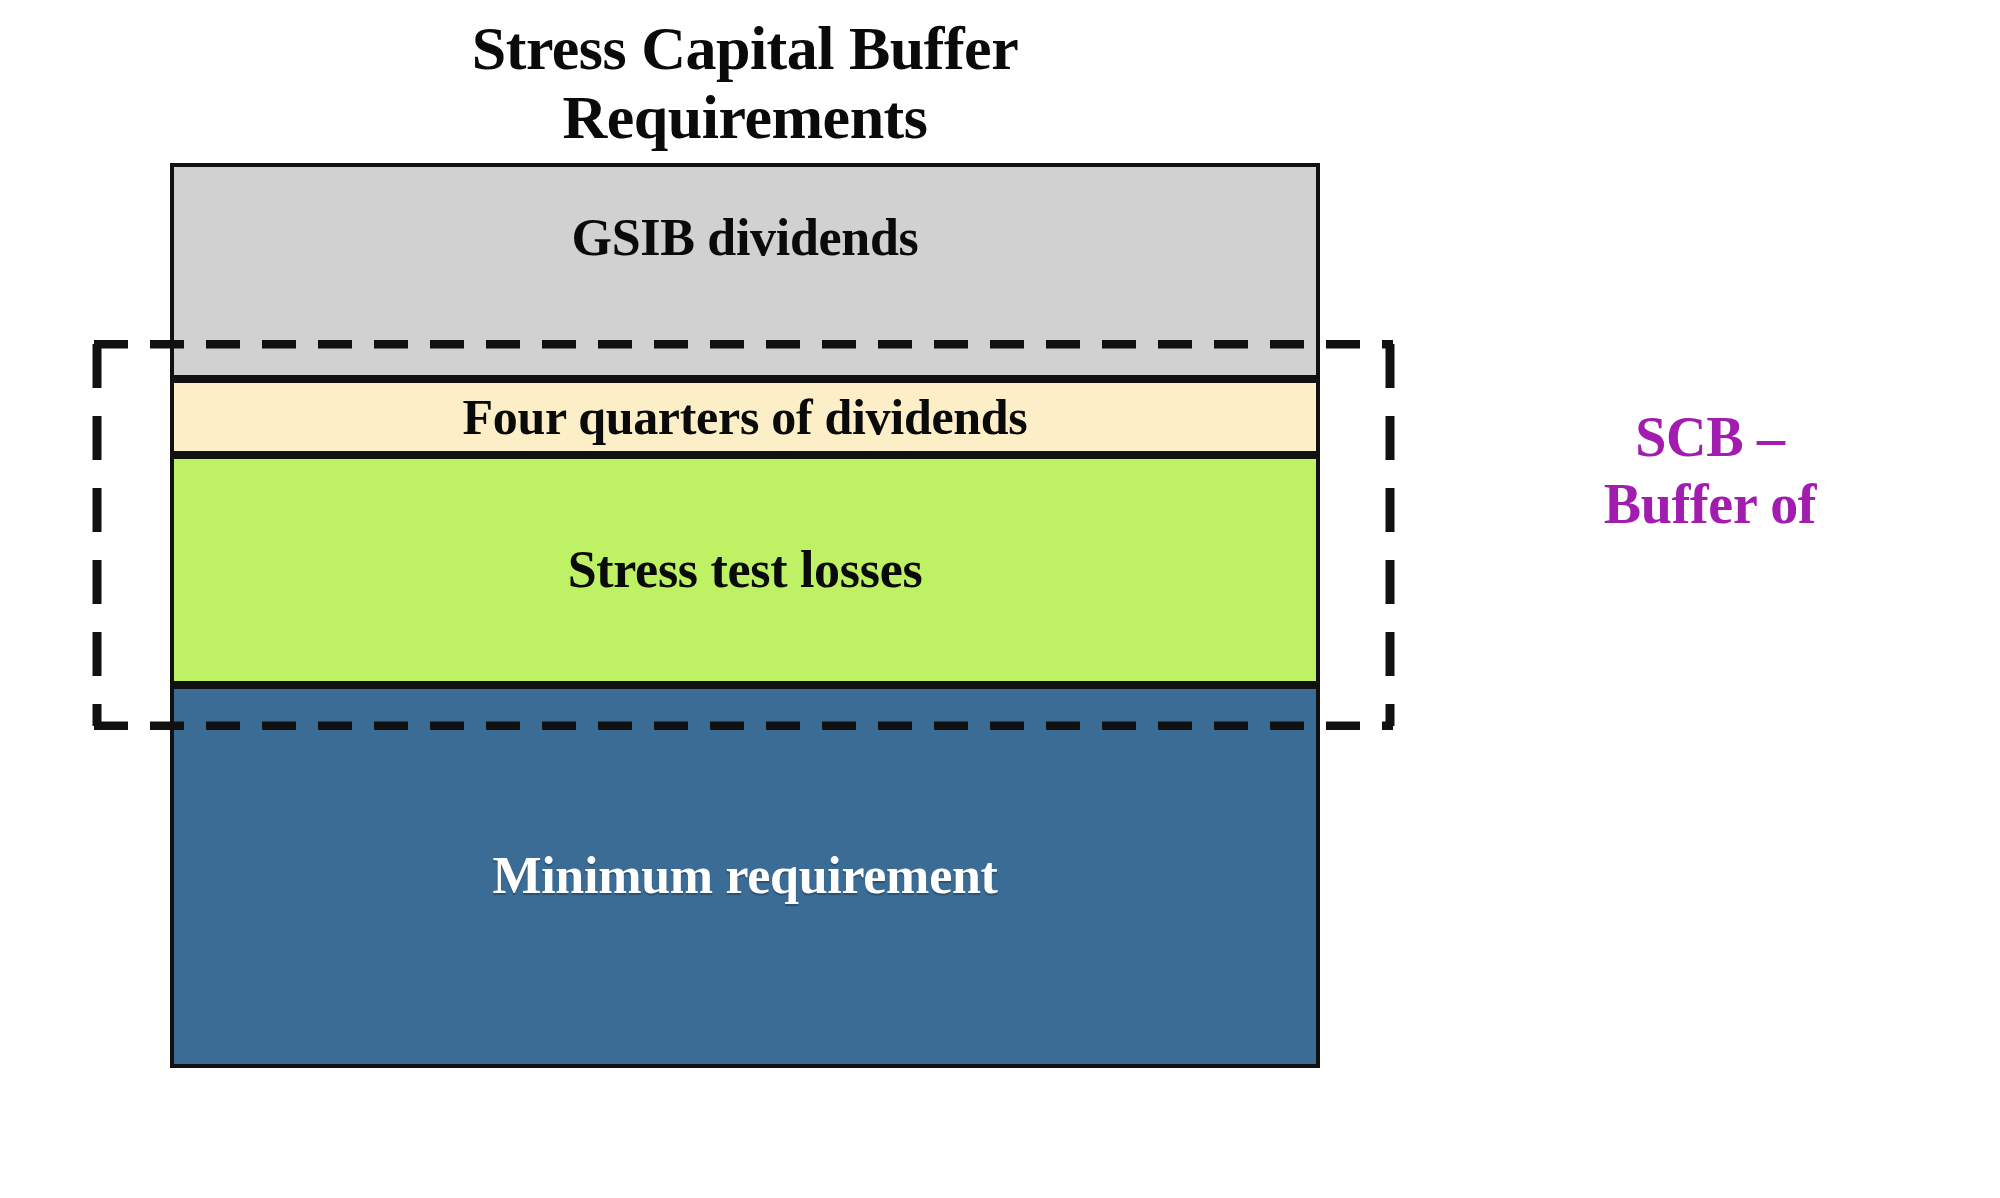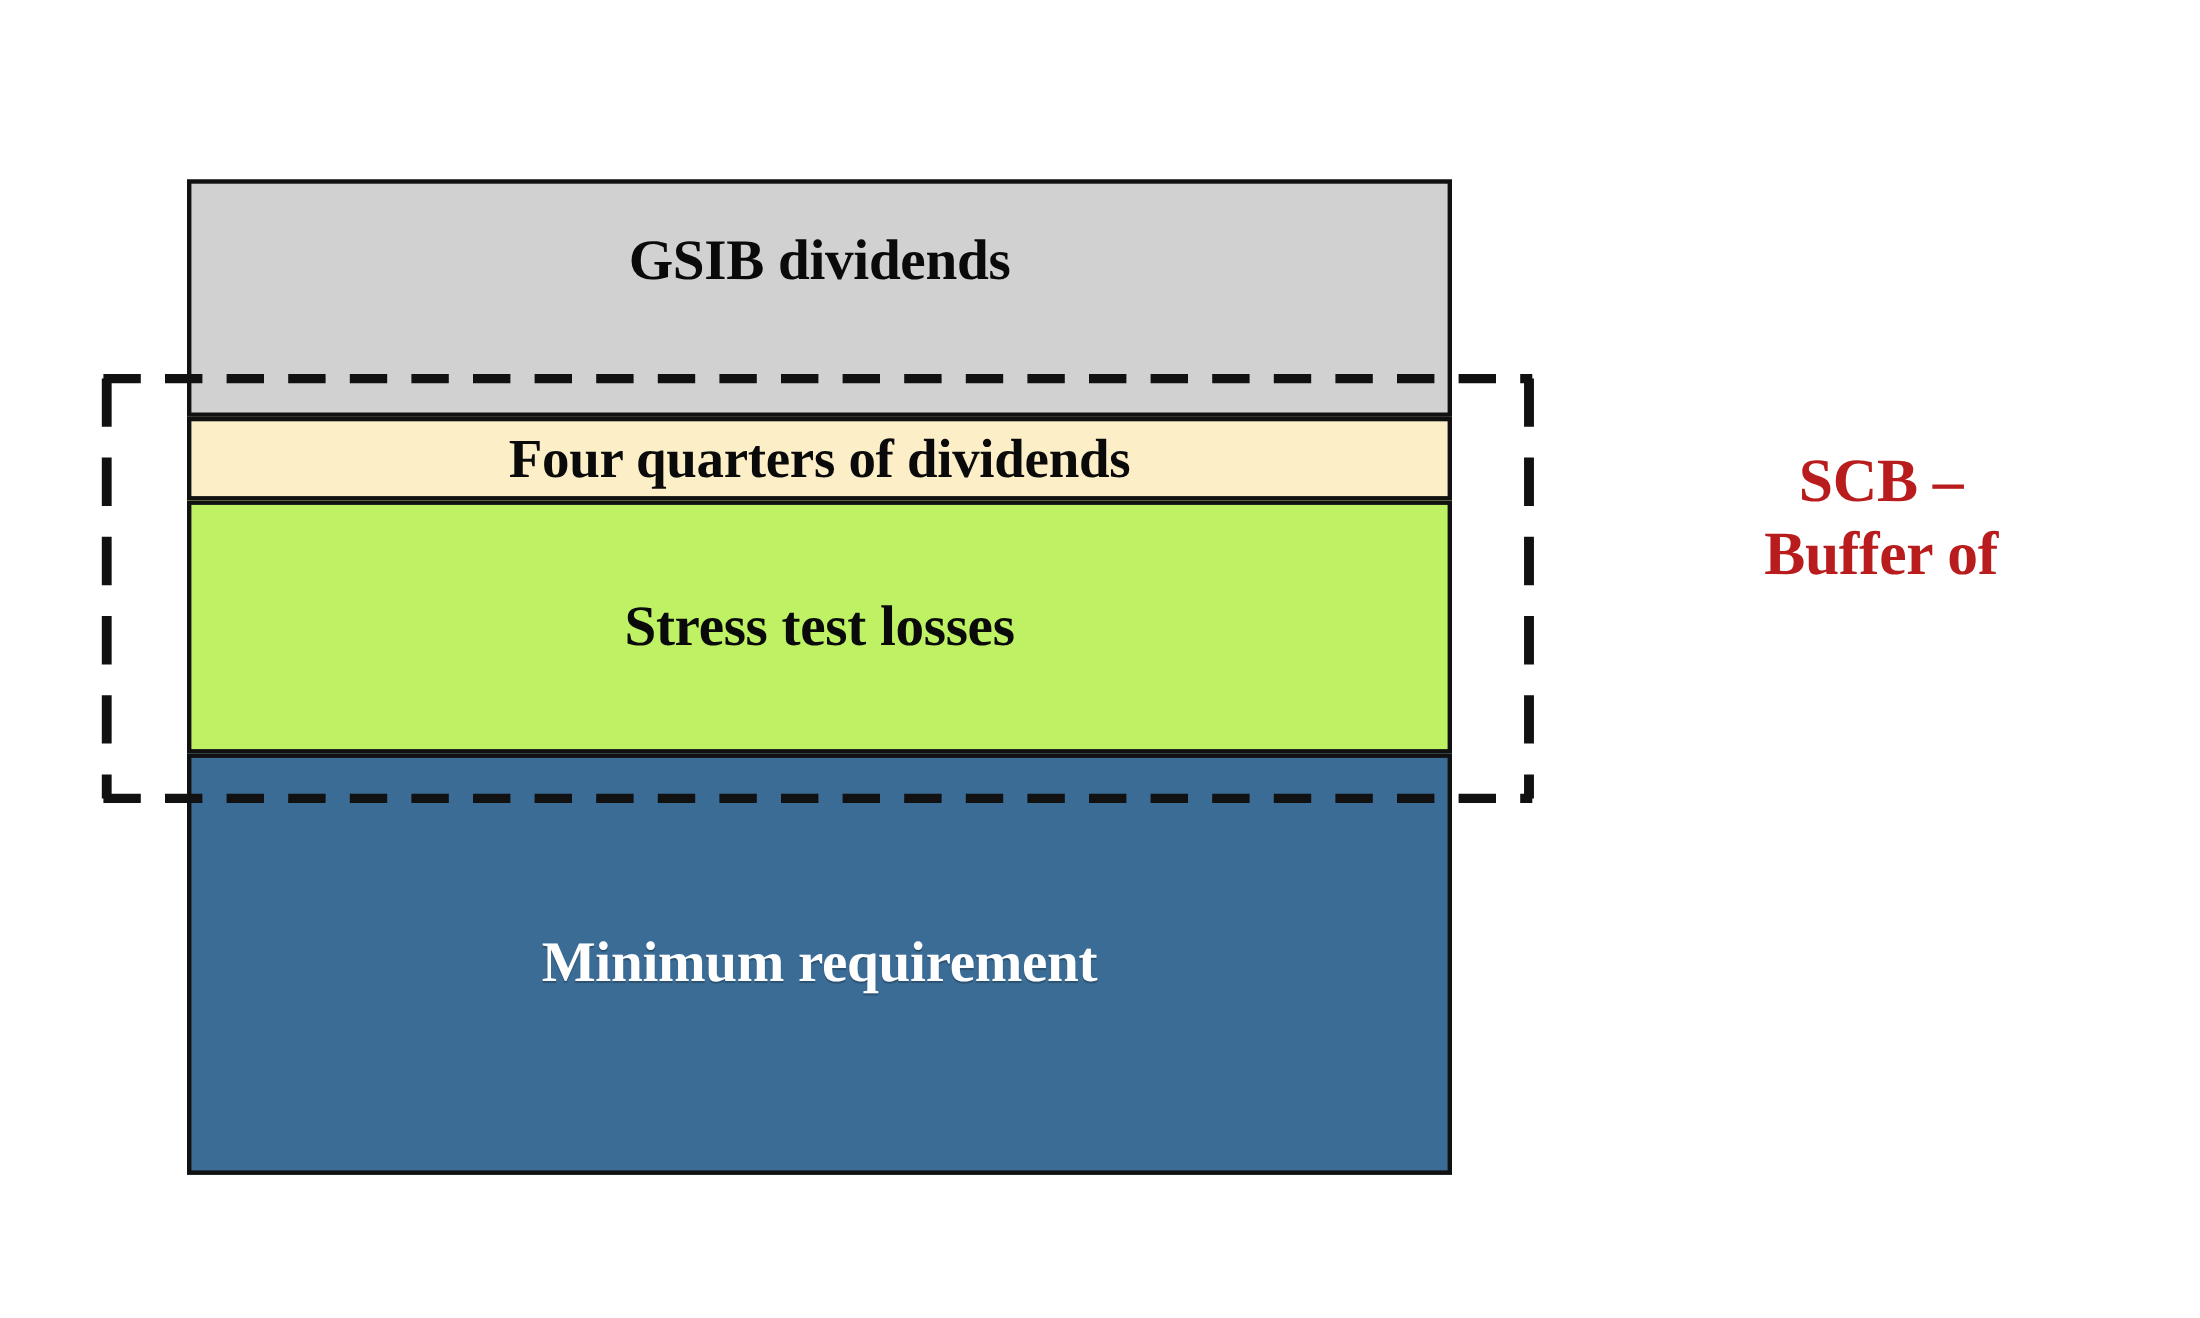--- a/index.html
+++ b/index.html
@@ -111,29 +111,33 @@
   .scb-caption {
     position: absolute;
     left: 1470px;
     top: 404px;
     width: 480px;
     text-align: center;
     font-size: 56px;
     font-weight: bold;
     line-height: 1.20;
     letter-spacing: -0.3px;
-    color: #b91c1c;
+    color: #a21caf;
   }
   .scb-caption .line { display: block; }
 </style>
 </head>
 <body>
 
 <div id="canvas">
 
+  <div class="title">
+    <span class="line">Stress Capital Buffer</span>
+    <span class="line">Requirements</span>
+  </div>
 
   <div class="stack">
 
     <div class="band band-gsib" style="background: rgb(209, 209, 209);">
       <span class="band-label" style="color: rgb(10, 10, 10);">GSIB dividends</span>
     </div>
 
     <div class="band band-dividends" style="background: rgb(252, 239, 200);">
       <span class="band-label" style="color: rgb(10, 10, 10);">Four quarters of dividends</span>
     </div>

